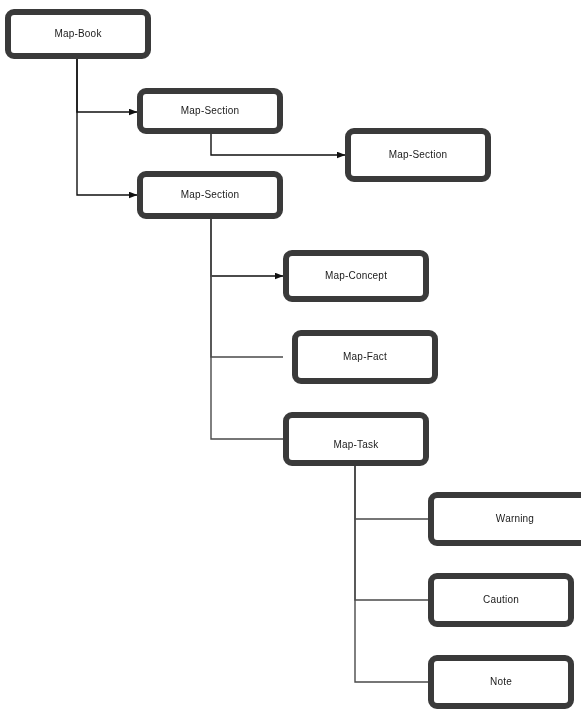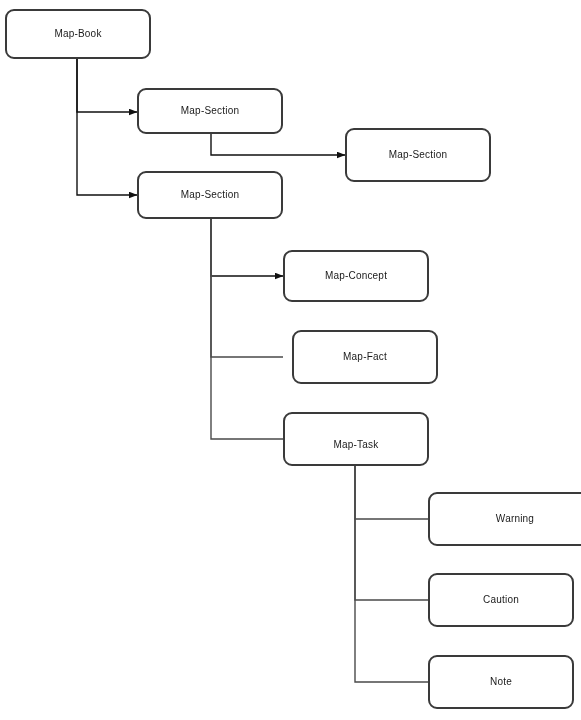--- a/index.html
+++ b/index.html
@@ -19,21 +19,21 @@
     position: absolute;
     left: 0;
     top: 0;
     width: 581px;
     height: 720px;
     pointer-events: none;
   }
   .node {
     position: absolute;
     box-sizing: border-box;
-    border: 2px solid #ec4899;
+    border: 6px solid #ec4899;
     border-radius: 9px;
     background: #ffffff;
     display: flex;
     align-items: center;
     justify-content: center;
   }
   .node-label {
     font-size: 10px;
     color: #1a1a1a;
     letter-spacing: 0.2px;

